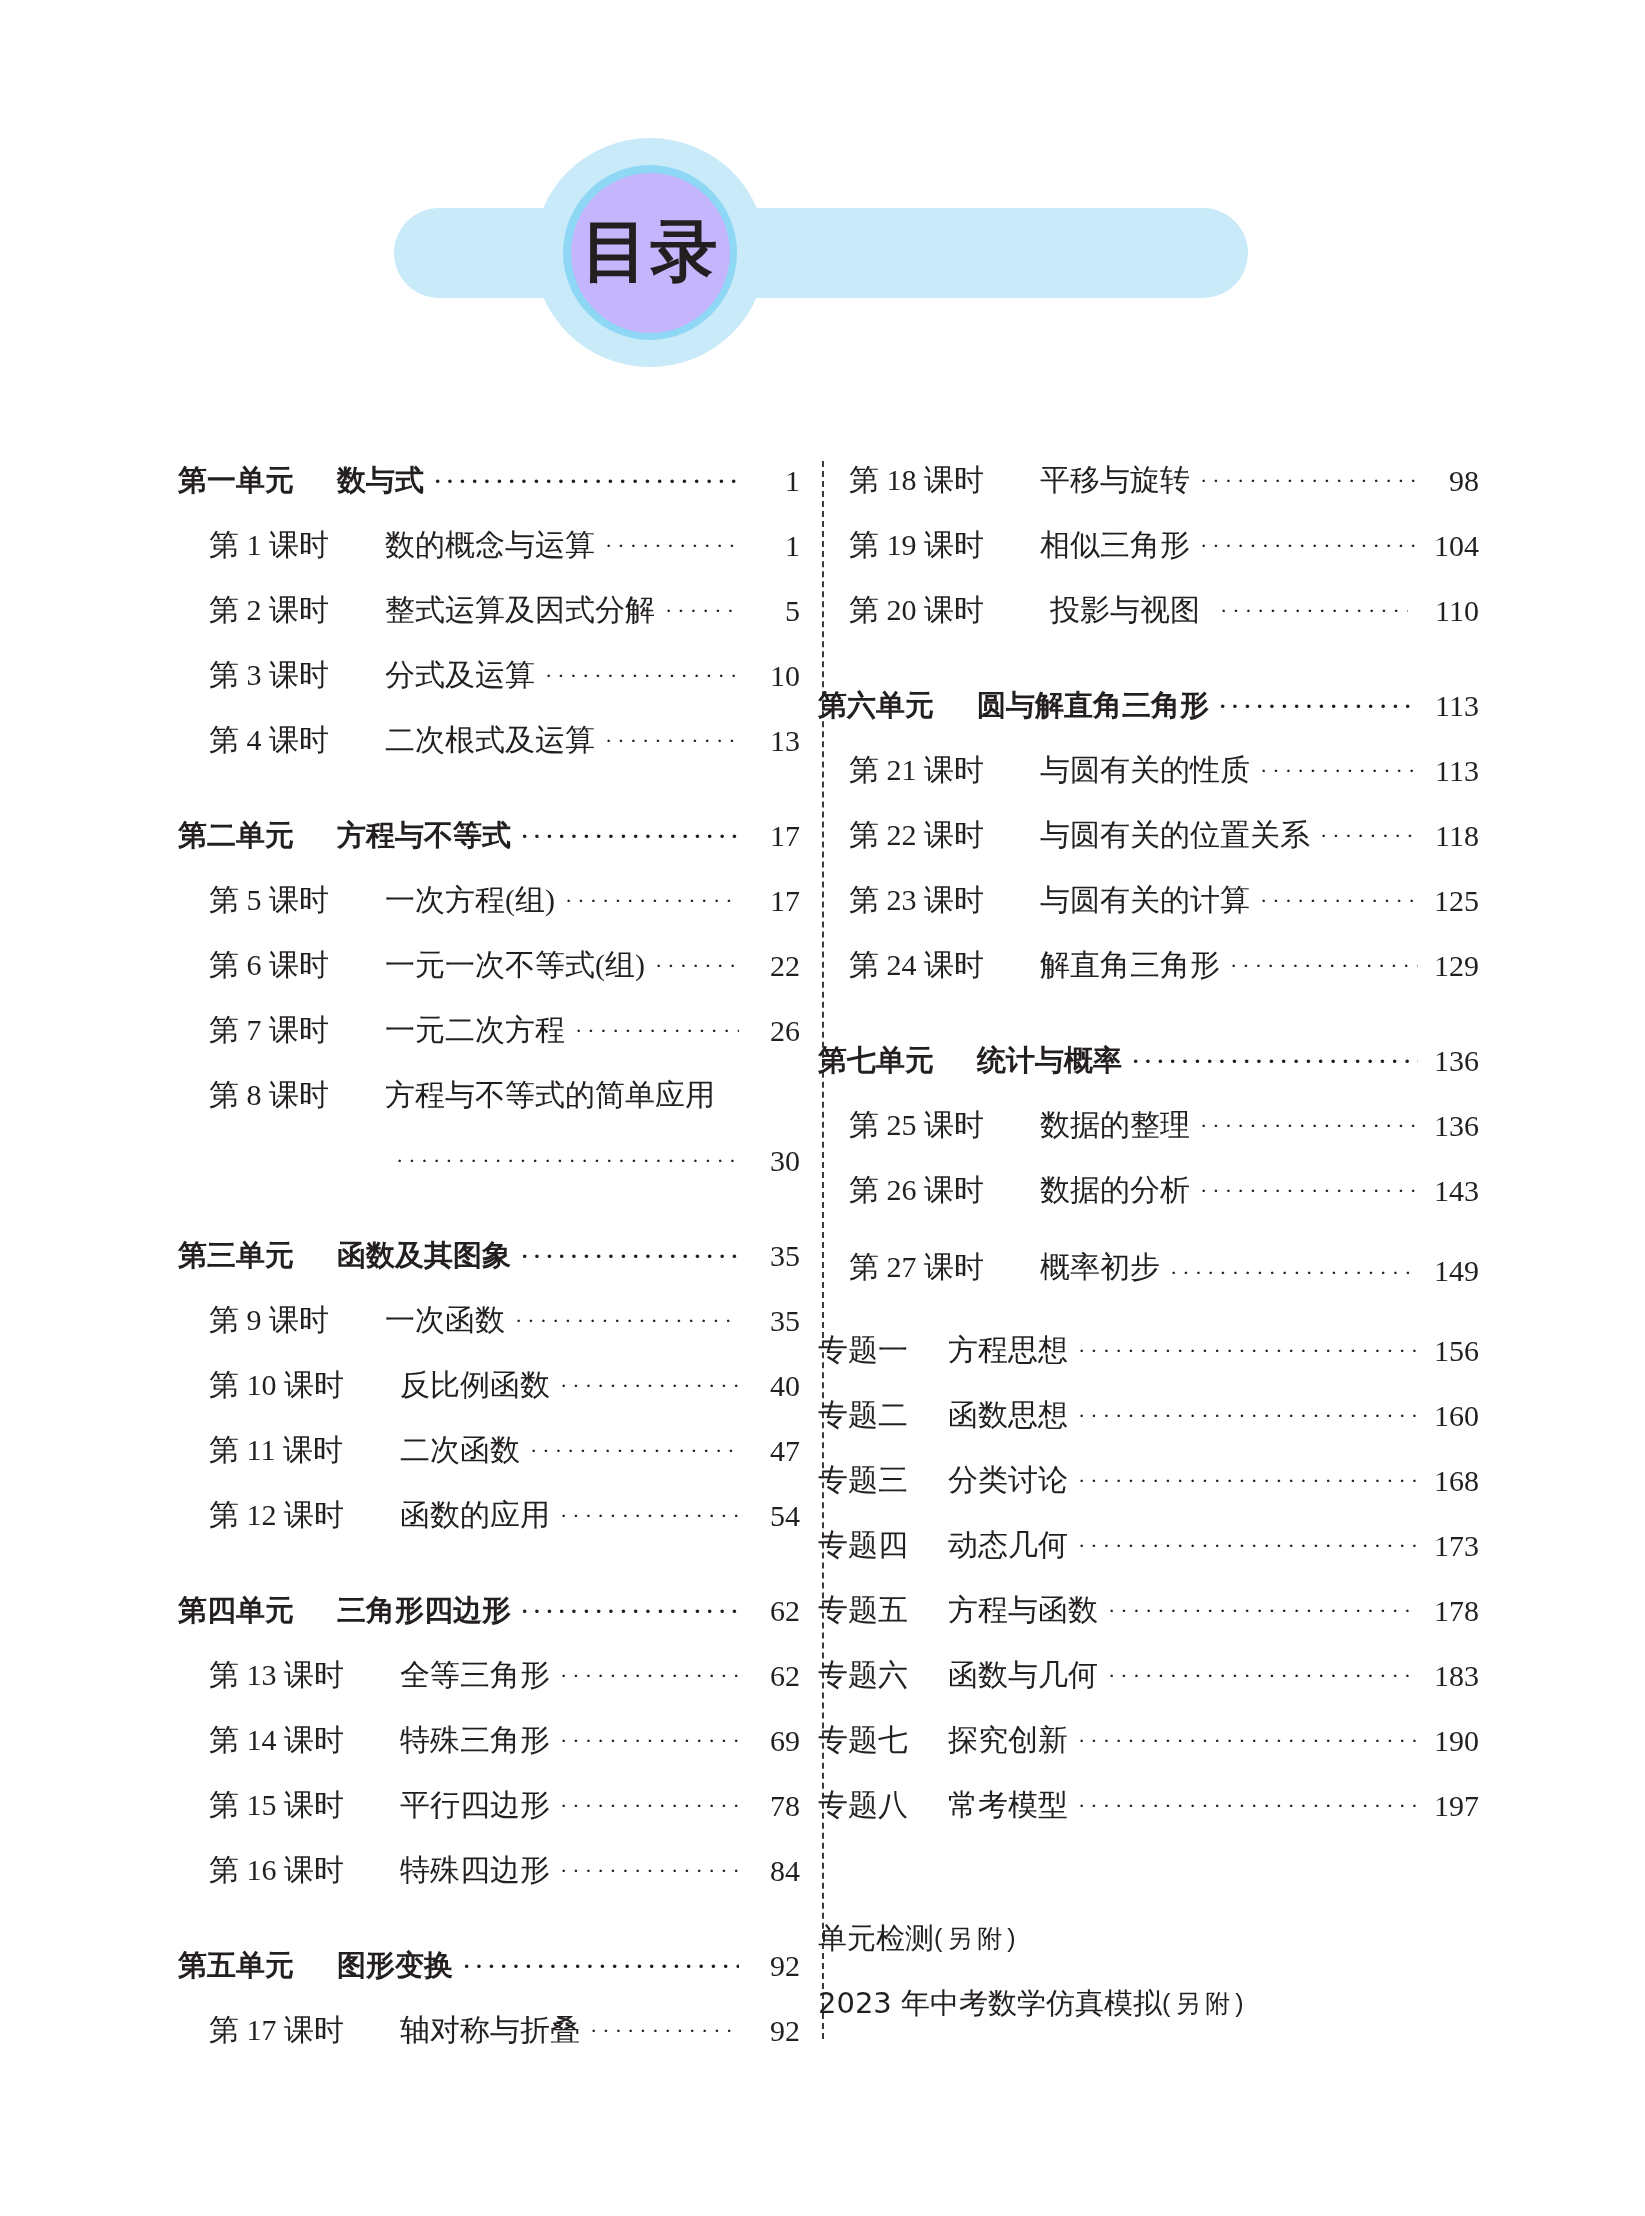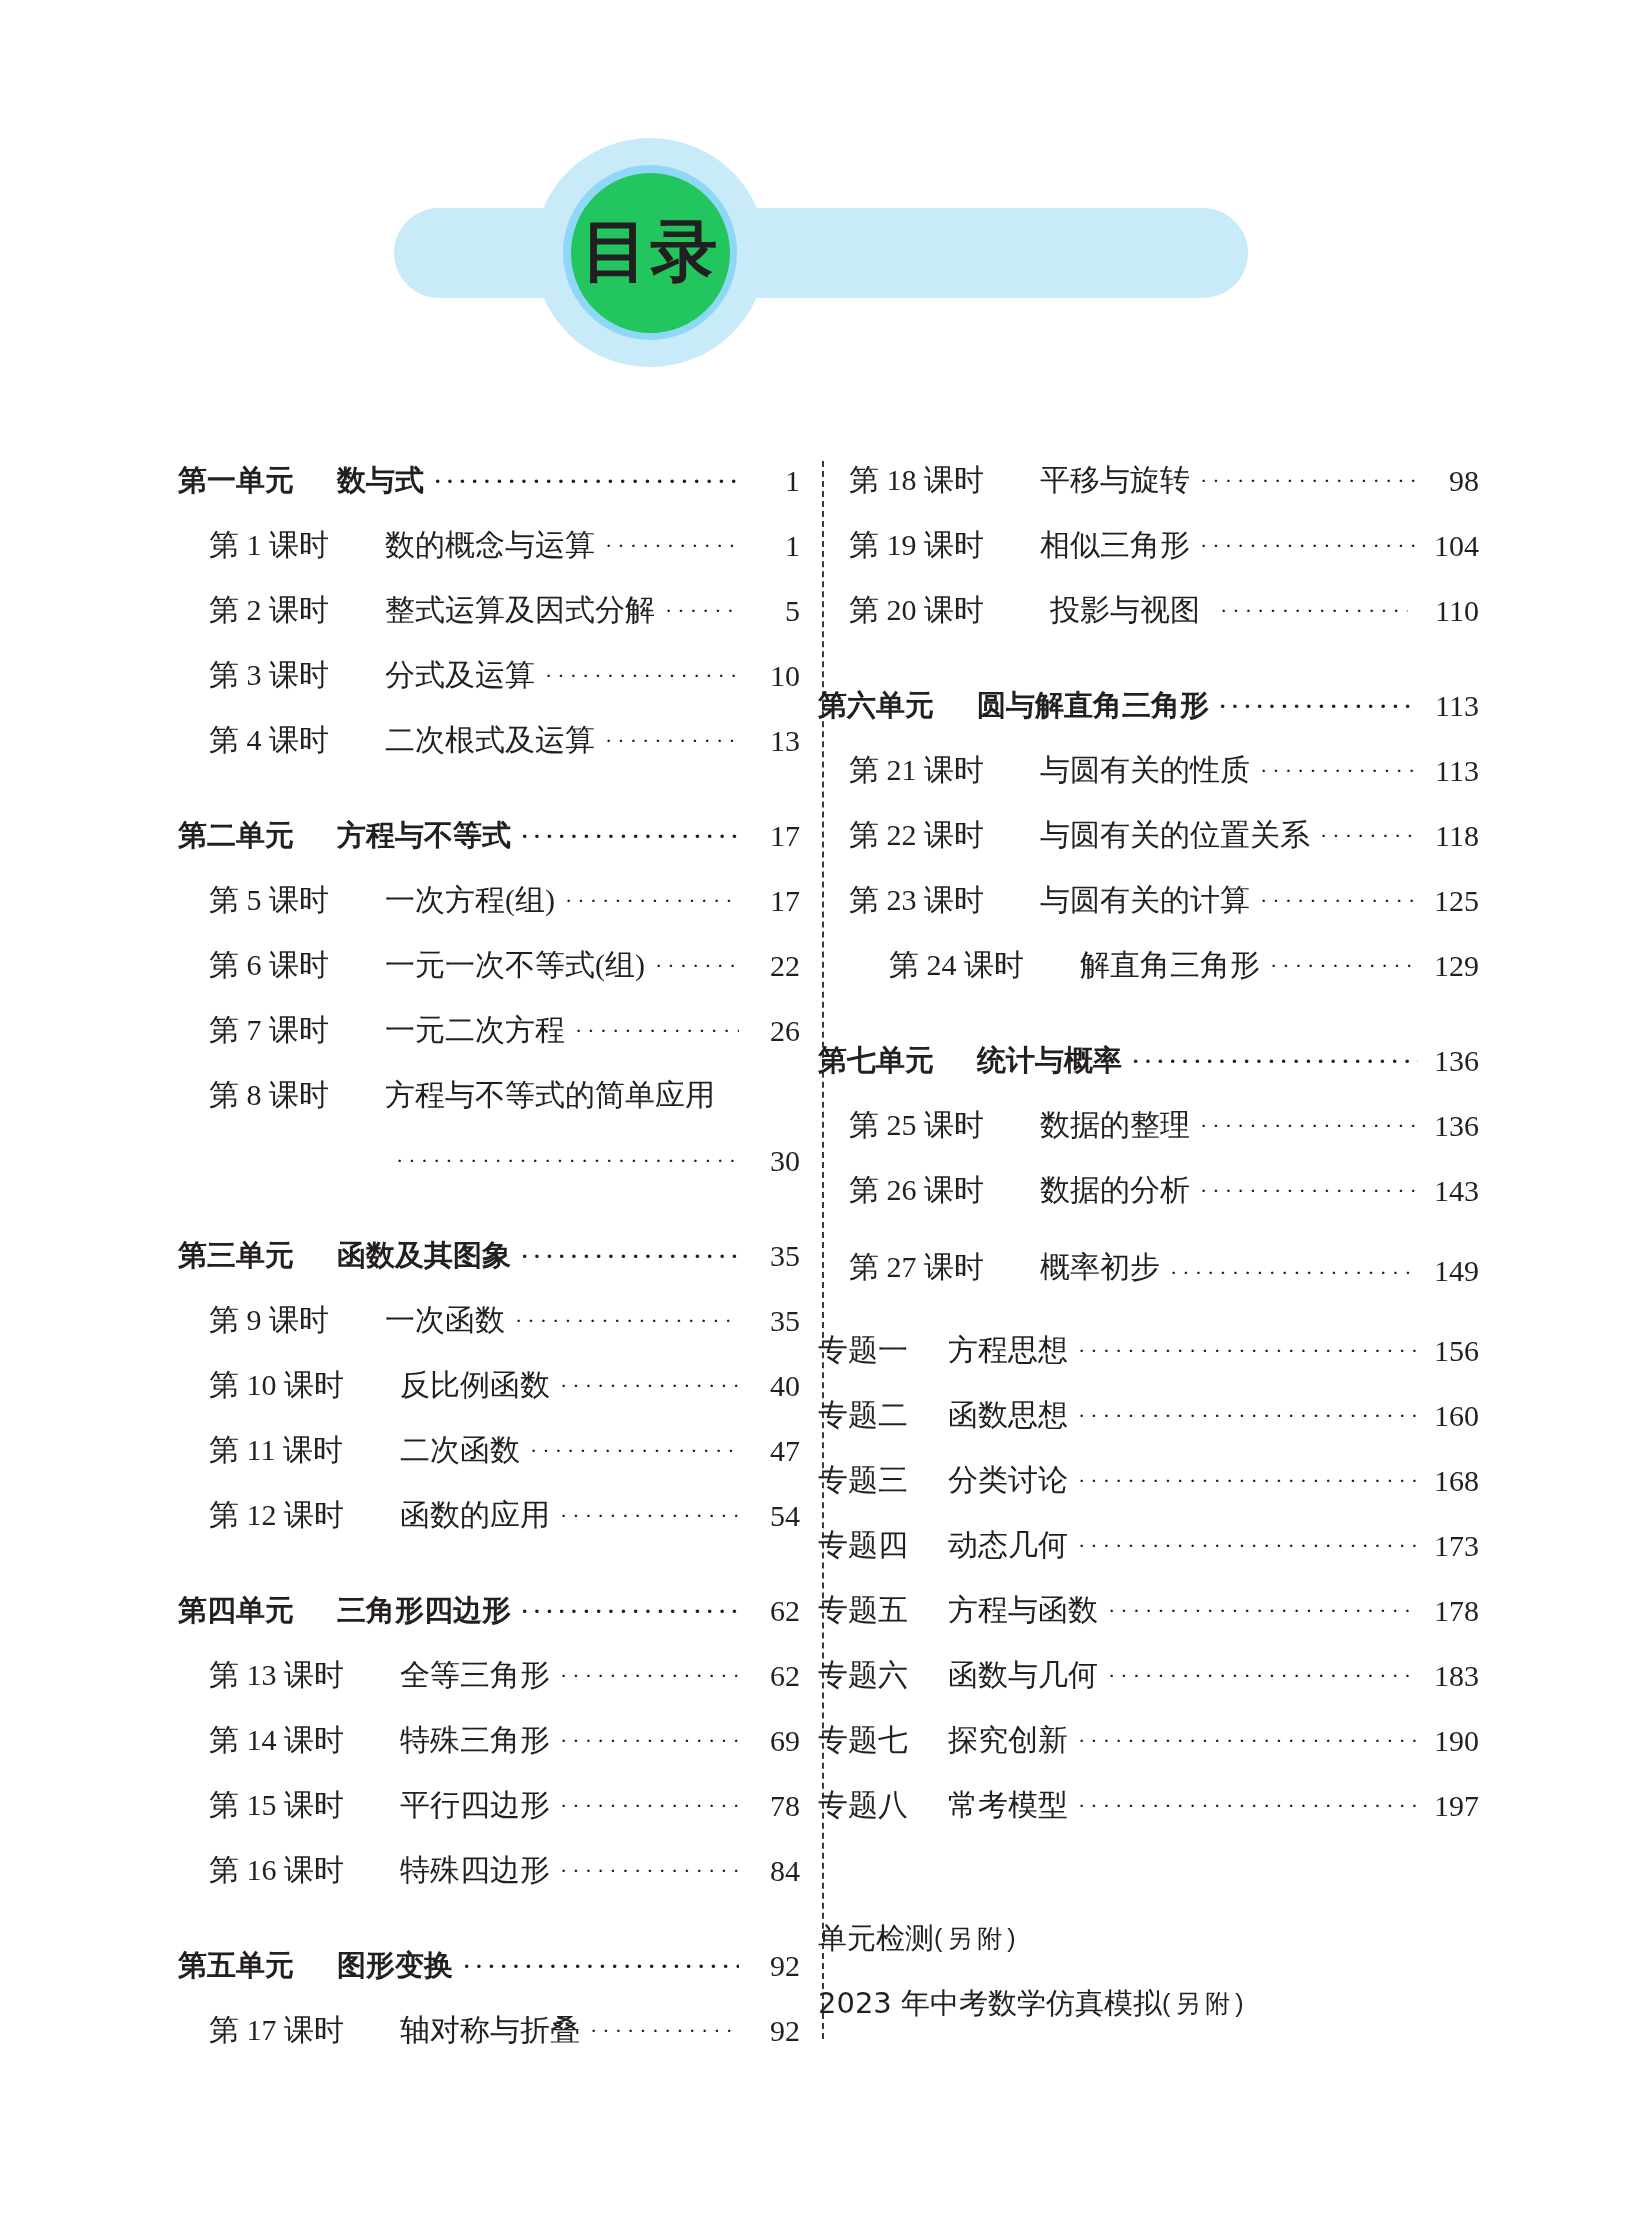--- a/index.html
+++ b/index.html
@@ -8,21 +8,21 @@
 
   
   .banner { position:absolute; left:0; top:0; width:1645px; height:403px; }
   .banner-bar { position:absolute; left:394px; top:208px; width:854px; height:90px;
                 background:#c8eaf9; border-radius:45px; }
   .banner-outer { position:absolute; left:534px; top:138px; width:232px; height:229px;
                   border-radius:50%; background:#c8eaf9; }
   .banner-ring { position:absolute; left:563px; top:165px; width:174px; height:175px;
                  border-radius:50%; background:#8fd8f5; }
   .banner-inner { position:absolute; left:571px; top:173px; width:159px; height:160px;
-                  border-radius:50%; background:#22c55e;
+                  border-radius:50%; background:#c4b5fd;
                   display:flex; align-items:center; justify-content:center; }
   .banner-title { font-family:"DejaVu Sans","Liberation Sans",sans-serif; font-weight:bold;
                   font-size:67px; letter-spacing:2px; color:#231f20; line-height:1; margin-top:-3px; }
 
   
   .col { position:absolute; top:448px; }
   .col-left  { left:178px;  width:622px; }
   .col-right { left:849px; width:630px; }
   .divider-line { position:absolute; left:822px; top:461px; width:0; height:1578px;
                   border-left:2px dashed #3a3a3a; }
@@ -255,21 +255,21 @@
     <span class="title">与圆有关的位置关系</span>
     <span class="leader">·························································</span>
     <span class="page">118</span>
   </div>
       <div class="row lesson-row two-digit" style="padding-left: 0px;">
     <span class="label">第 23 课时</span>
     <span class="title">与圆有关的计算</span>
     <span class="leader">·························································</span>
     <span class="page">125</span>
   </div>
-      <div class="row lesson-row two-digit" style="padding-left: 0px; margin-left: 40px;">
+      <div class="row lesson-row two-digit" style="padding-left: 0px;">
     <span class="label">第 24 课时</span>
     <span class="title">解直角三角形</span>
     <span class="leader">·························································</span>
     <span class="page">129</span>
   </div>
     </div>
     <div class="group">
       <div class="row unit-row" style="margin-left: -31px;">
     <span class="label">第七单元</span>
     <span class="title">统计与概率</span>

